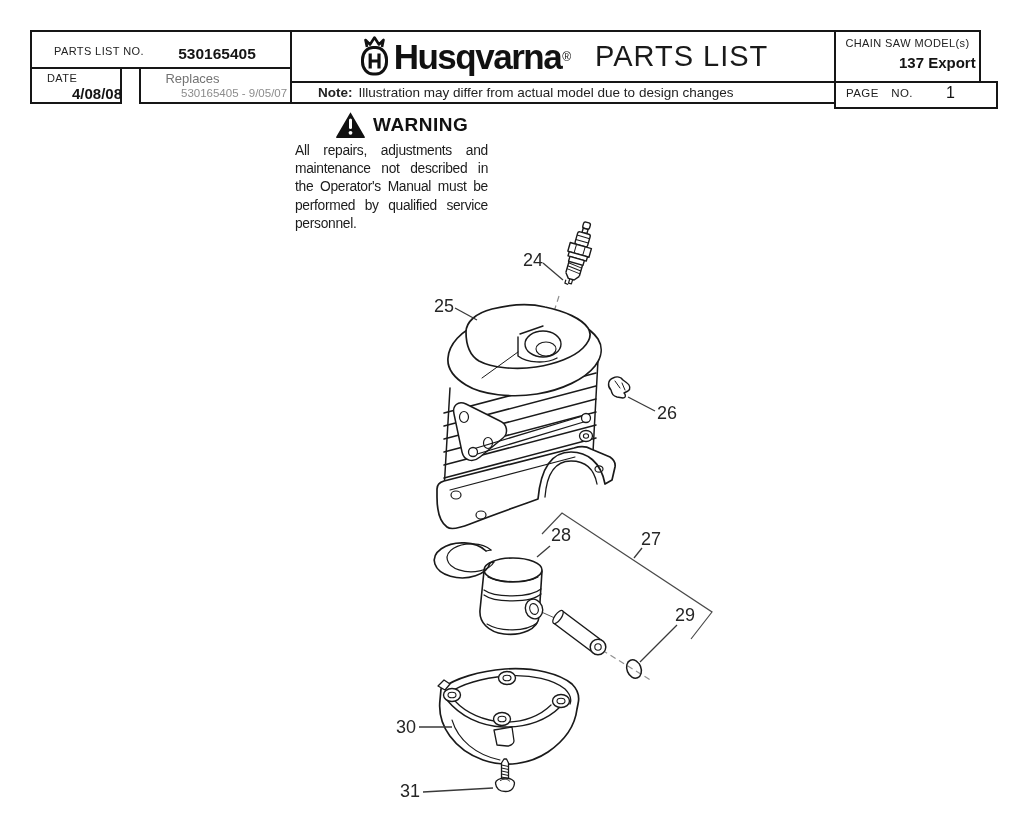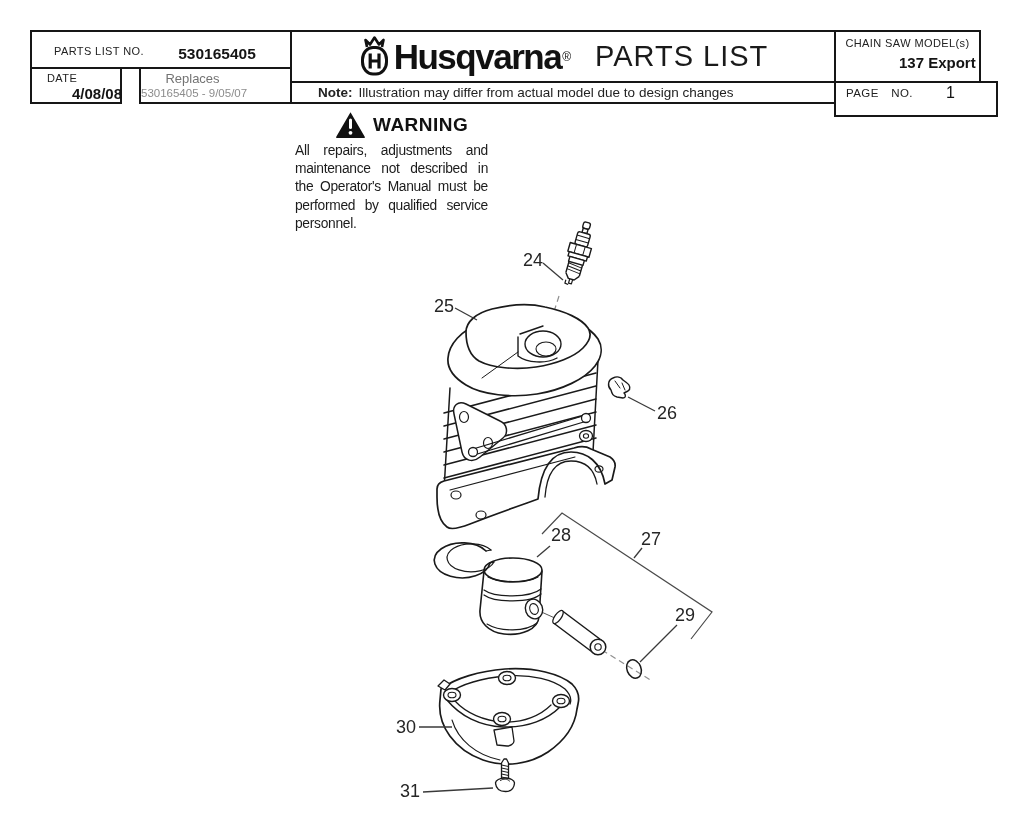--- a/index.html
+++ b/index.html
@@ -39,21 +39,21 @@
     <div class="cell" style="left:30px;top:30px;width:262px;height:39px;">
       <span class="lbl-sm" style="left:22px;top:4px;margin-top:9px;">PARTS LIST NO.</span>
       <span class="val-bold" style="left:100px;top:13px;width:170px;text-align:center;font-size:15.5px;">530165405</span>
     </div>
     <div class="cell" style="left:30px;top:67px;width:92px;height:37px;">
       <span class="lbl-sm" style="left:15px;top:3px;">DATE</span>
       <span class="val-bold" style="left:40px;top:16px;font-size:15px;">4/08/08</span>
     </div>
     <div class="cell" style="left:139px;top:67px;width:153px;height:37px;">
       <span style="position:absolute;left:0;top:2px;width:103px;text-align:center;font-size:13px;color:#737373;">Replaces</span>
-      <span style="position:absolute;left:0;top:18px;width:103px;text-align:center;font-size:11.5px;color:#8c8c8c;white-space:nowrap;">530165405 - 9/05/07</span>
+      <span style="position:absolute;left:0;top:18px;width:103px;text-align:center;font-size:11.5px;color:#8c8c8c;white-space:nowrap;padding-left:40px;">530165405 - 9/05/07</span>
     </div>
     <div class="cell" style="left:290px;top:30px;width:546px;height:53px;">
       <div class="brand-wrap">
         <span style="display:inline-flex;margin-right:3px;">
           <svg width="33" height="42" viewBox="0 0 33 42">
             <path d="M9,11 L7.5,4 L12,8.5 L16.5,1.5 L21,8.5 L25.5,4 L24,11" fill="none" stroke="#111" stroke-width="2.6" stroke-linejoin="round"></path>
             <rect x="4.5" y="11.5" width="24" height="26.5" rx="10.5" ry="12" fill="none" stroke="#111" stroke-width="3"></rect>
             <path d="M12.2,17.5 V32.5 M21,17.5 V32.5 M12.2,25 H21" fill="none" stroke="#111" stroke-width="3.2"></path>
           </svg>
         </span>
@@ -65,21 +65,21 @@
     <div class="cell" style="left:290px;top:81px;width:546px;height:23px;">
       <span class="note-row">
         <b>Note:</b>
         <span>Illustration may differ from actual model due to design changes</span>
       </span>
     </div>
     <div class="cell" style="left:834px;top:30px;width:147px;height:53px;">
       <span class="lbl-sm" style="left:0;top:5px;width:100%;text-align:center;">CHAIN SAW MODEL(s)</span>
       <span class="val-bold" style="left:24px;top:22px;font-size:15px;margin-left:39px;">137 Export</span>
     </div>
-    <div class="cell" style="left:834px;top:81px;width:164px;height:36px;">
+    <div class="cell" style="left:834px;top:81px;width:164px;height:28px;">
       <span class="lbl-sm page-no-lbl" style="left:10px;top:4px;font-size:11.5px;">PAGE NO.</span>
       <span style="position:absolute;left:110px;top:1px;font-size:16px;">1</span>
     </div>
   </div>
 
   <div class="warning">
     <div class="warning-head">
       <span style="display:inline-flex;">
         <svg width="31" height="28" viewBox="0 0 31 28">
           <path d="M15.5,1.2 L29.6,25.4 Q30.6,27 28.4,27 H2.6 Q0.4,27 1.4,25.4 Z" fill="#111"></path>

